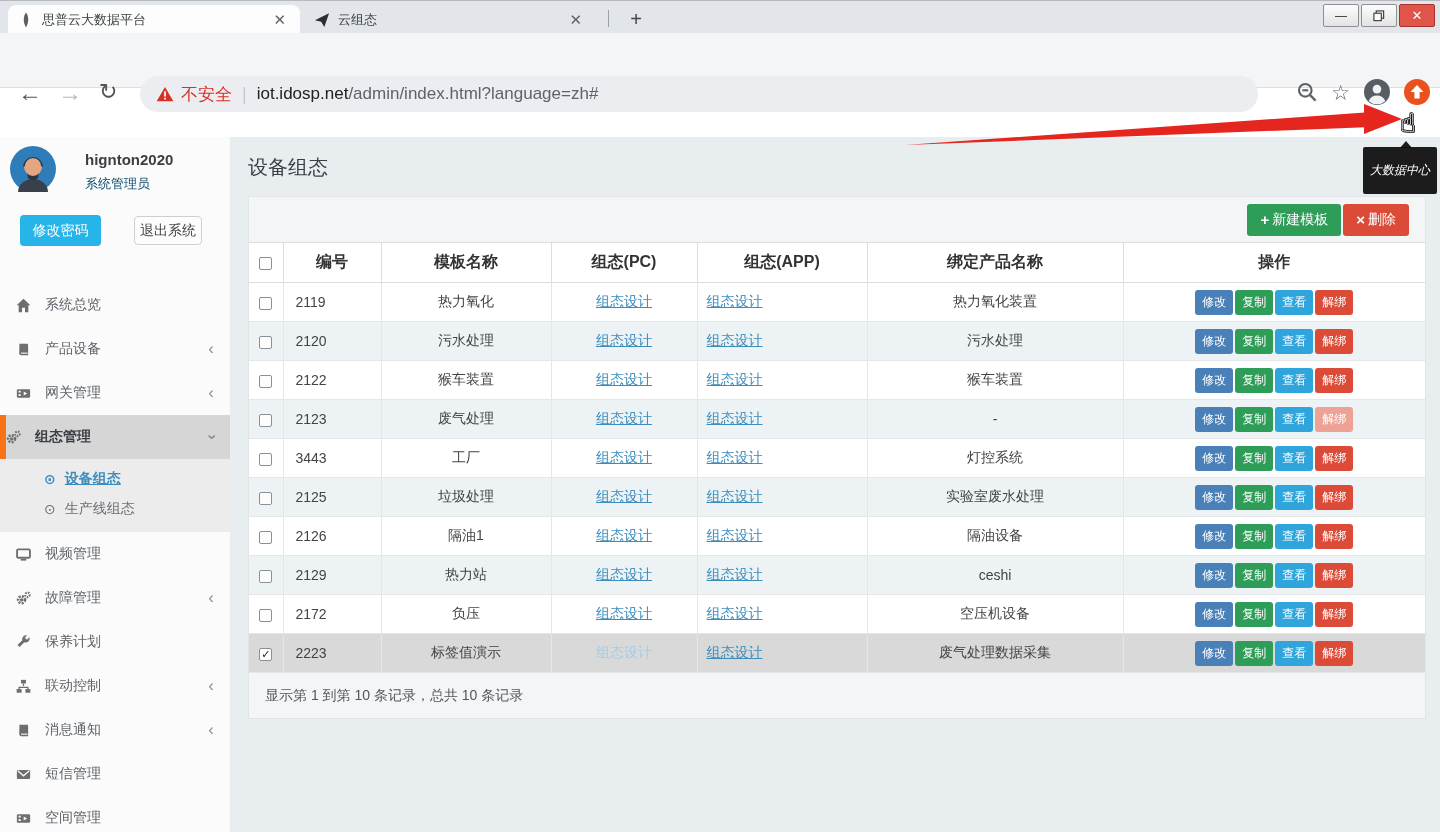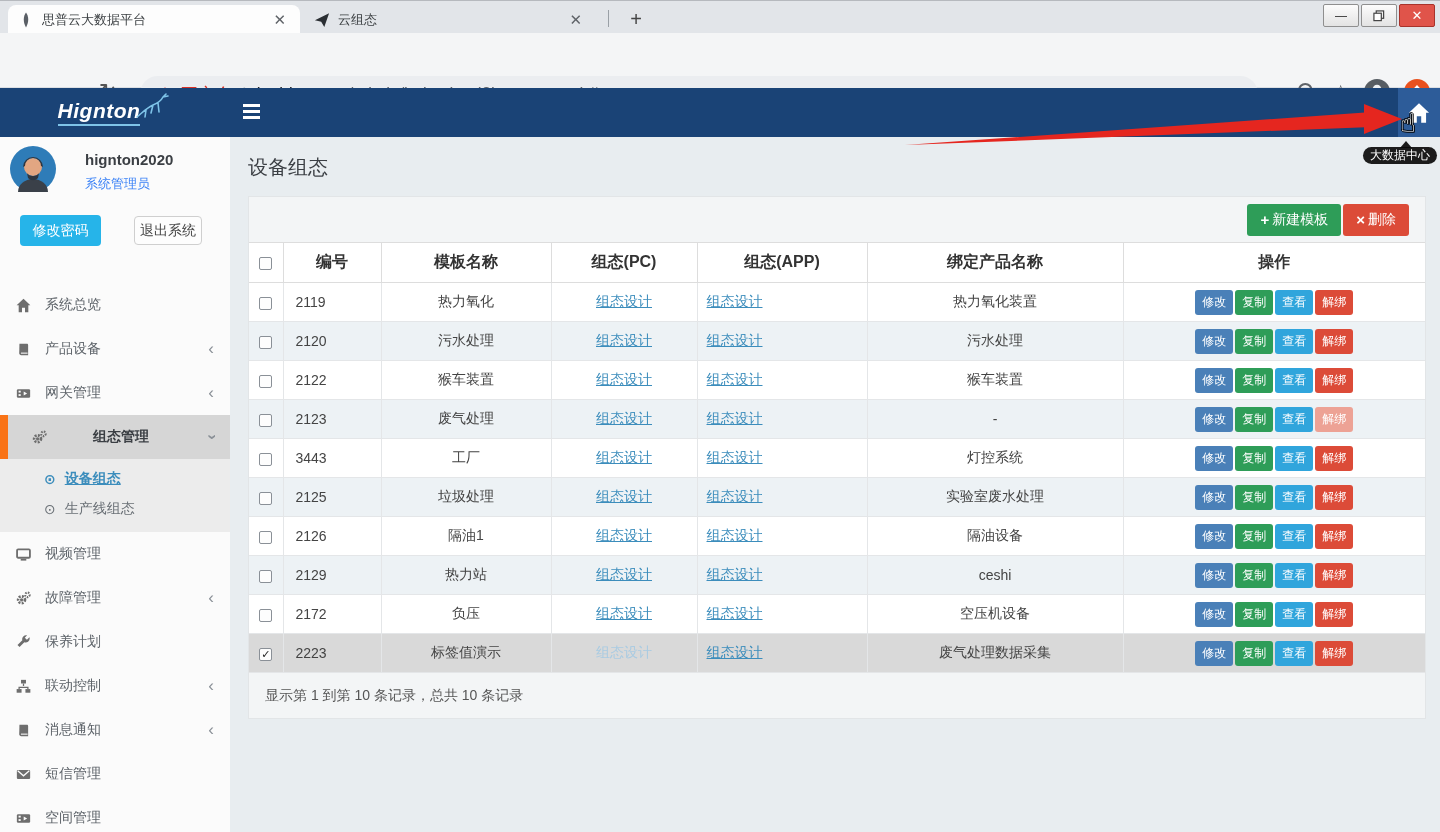--- a/index.html
+++ b/index.html
@@ -41,29 +41,29 @@
   .logo-deer { margin-left:-6px; margin-top:-14px; }
   .hamburger { position:absolute; left:243px; top:16px; cursor:pointer; }
   .hamburger div { width:17px; height:3px; background:#fff; margin-bottom:3px; }
   .home-btn { position:absolute; right:0; top:0; width:42px; height:49px; background:#2d5c99; display:flex; align-items:center; justify-content:center; cursor:pointer; }
 
   
   .sidebar { position:absolute; top:137px; left:0; width:230px; bottom:0; background:#fbfbfb; overflow:hidden; }
   .user-panel { position:relative; height:140px; }
   .avatar { position:absolute; left:10px; top:9px; }
   .u-name { position:absolute; left:85px; top:14px; font-size:15px; font-weight:bold; color:#3b3f44; }
-  .u-role { position:absolute; left:85px; top:38px; font-size:13px; color:#3b82f6;text-align:center; }
+  .u-role { position:absolute; left:85px; top:38px; font-size:13px; color:#0c4a6e;text-align:center; }
   .btn-pwd { position:absolute; left:20px; top:78px; width:81px; height:31px; background:#26b4e9; color:#fff; border:none; border-radius:4px; font-size:14px; cursor:pointer; font-family:inherit; }
   .btn-logout { position:absolute; left:134px; top:79px; width:68px; height:29px; background:#fdfdfd; color:#444; border:1px solid #cfcfcf; border-radius:4px; font-size:14px; cursor:pointer; font-family:inherit; }
   .side-menu { margin-top:6px; }
   .side-item { height:44px; display:flex; align-items:center; padding:0 16px; font-size:14px; color:#5e646a; cursor:pointer; }
   .side-item .s-icon { width:20px; margin-right:9px; display:flex; align-items:center; }
   .side-item .chev { margin-left:auto; color:#8a9097; font-size:17px; transform-origin:center; }
   .chev.down { transform:rotate(-90deg); }
-  .side-item.active { background:#d6d6d6; border-left:8px solid #f97316; padding-left:24px; color:#3b3f44; font-weight:bold;gap:32px; }
+  .side-item.active { background:#d6d6d6; border-left:6px solid #f97316; padding-left:0; color:#3b3f44; font-weight:bold; }
   .submenu { background:#ececec; padding:5px 0 8px; }
   .sub-item { height:30px; display:flex; align-items:center; padding-left:44px; font-size:14px; color:#6a7076; cursor:pointer; }
   .sub-item .radio { margin-right:9px; font-size:14px; }
   .sub-item.active { color:#3c8dbc; font-weight:bold; }
   .sub-item.active .s-lbl { text-decoration:underline; }
 
   
   .main { position:absolute; top:137px; left:230px; right:0; bottom:0; background:#e8edf0; }
   .page-title { position:absolute; left:18px; top:17px; font-size:20px; color:#3b3f44; }
   .panel { position:absolute; left:18px; right:14px; top:59px; background:#f3f5f6; border:1px solid #e2e5e7; }
@@ -86,21 +86,21 @@
   .cfg-link { color:#3c8dbc; text-decoration:underline; cursor:pointer; }
   .cfg-link.dis { color:#a9cbe2; text-decoration:none; }
   .cb { display:inline-block; width:13px; height:13px; border:1px solid #8a9097; background:#fdfdfd; border-radius:2px; vertical-align:middle; cursor:pointer; line-height:11px; font-size:11px; color:#222; text-align:center; }
   .op-btn { display:inline-block; border:none; color:#fff; font-size:12px; padding:4px 7px; border-radius:3px; margin:0 1px; cursor:pointer; font-family:inherit; }
   .op-edit { background:#4a80b8; } .op-copy { background:#2e9d58; } .op-view { background:#30a5dc; } .op-unbind { background:#dc4b38; }
   .op-unbind.op-dis { background:#eda295; }
   .pagination { padding:14px 16px 13px; font-size:14px; color:#555; }
 
   
   .arrow-overlay { position:absolute; left:0; top:0; width:1440px; height:832px; pointer-events:none; z-index:60; }
-  .tooltip { position:absolute; right:3px; top:147px; background:rgba(10,10,10,.92); color:#fff; font-size:12px; padding:0 7px; border-radius:11px; z-index:55; }
+  .tooltip { position:absolute; right:3px; top:147px; background:rgba(10,10,10,.92); color:#fff; font-size:12px; padding:15px 7px; border-radius:2px; z-index:55;font-style:italic; }
   .tooltip-caret { position:absolute; right:28px; top:141px; width:0; height:0; border-left:6px solid transparent; border-right:6px solid transparent; border-bottom:7px solid rgba(10,10,10,.92); z-index:55; }
   .cursor-hand { position:absolute; left:1400px; top:108px; font-size:26px; color:#fff; z-index:70;
     text-shadow:-1px 0 #000, 1px 0 #000, 0 -1px #000, 0 1px #000, 1px 1px #000, -1px -1px #000; }
 </style>
 </head>
 <body>
 
 <div class="screen">
 
   <div class="tabstrip">
@@ -159,38 +159,20 @@
           <circle cx="12" cy="9.3" r="4" fill="#eff1f3"></circle>
           <path d="M4.3 20.6a8.2 8.2 0 0 1 15.4 0A12 12 0 0 1 4.3 20.6z" fill="#eff1f3"></path>
         </svg>
       <svg width="26" height="26" viewBox="0 0 24 24">
           <circle cx="12" cy="12" r="12" fill="#e9511e"></circle>
           <path d="M12 5.5 18 12h-3.6v6h-4.8v-6H6z" fill="#fff"></path>
         </svg>
     </div>
   </div>
 
-  <div class="topnav">
-    <div class="logo">
-      <span class="logo-text">Hignton</span>
-      <svg class="logo-deer" width="38" height="26" viewBox="0 0 38 26">
-        <path d="M3 24 C10 18 14 14 19 12 C24 10 27 8 29 4 M29 4 l3 -3 M29 4 l5 -1 M19 12 l-2 8 M24 10 l1 9 M12 17 l-1 7" stroke="#7ec3e8" stroke-width="1.6" fill="none" stroke-linecap="round"></path>
-      </svg>
-    </div>
-    <div class="hamburger">
-        <div></div>
-        <div></div>
-        <div></div>
-      </div>
-    <div class="home-btn">
-      <svg width="22" height="22" viewBox="0 0 14 14">
-          <path d="M7 0.8 0.6 6.8h1.9v6.4h3.1V9h2.8v4.2h3.1V6.8h1.9z" fill="#fff"></path>
-        </svg>
-    </div>
-  </div>
 
   <div class="sidebar">
     <div class="user-panel">
       <svg class="avatar" width="46" height="46" viewBox="0 0 46 46">
         <circle cx="23" cy="23" r="23" fill="#2e7cb8"></circle>
         <path d="M8 46 a15 13 0 0 1 30 0 z" fill="#3a4049"></path>
         <circle cx="23" cy="21" r="9" fill="#e2a682"></circle>
         <path d="M13 21 a10 10 0 0 1 20 0 l-2 -1 a8 8 0 0 0 -16 0 z" fill="#2f3640"></path>
         <path d="M14 20 c0 -6 4 -9 9 -9 s9 3 9 9 l-1 5 a9 9 0 0 1 -16 0 z" fill="none"></path>
         <path d="M17 27 c2 4 10 4 12 0 l-1 5 c-3 3 -7 3 -10 0 z" fill="#2f3640"></path>

